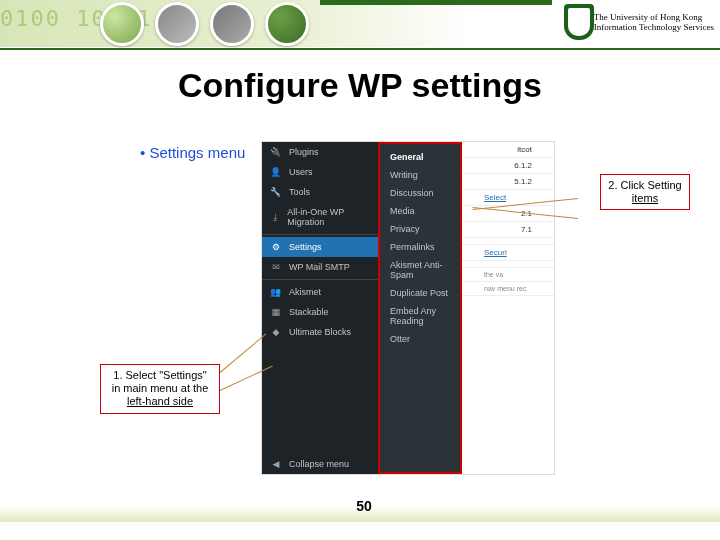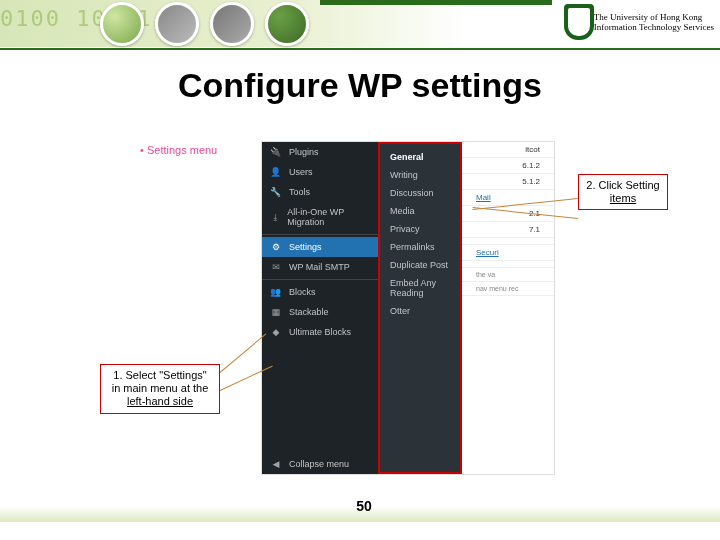--- a/index.html
+++ b/index.html
@@ -51,21 +51,21 @@
   .title {
     text-align: center;
     font-size: 34px;
     font-weight: 700;
     color: #000;
     padding: 16px 8px 8px;
   }
 
   .bullet {
     position: absolute; left: 140px; top: 94px;
-    font-size: 11px; color: #ec4899;
+    font-size: 15px; color: #1d4ed8;
   }
   .bullet::before { content: "• "; }
 
   
   .wp {
     position: absolute; left: 262px; top: 92px; width: 292px; height: 332px;
     background: #f0f0f1;
     display: flex; font-size: 9px;
     box-shadow: 0 0 0 1px #ddd;
     overflow: hidden;
@@ -83,38 +83,38 @@
 
   .wp-sub {
     width: 84px; background: #2c3338; color: #c3c4c7;
     display: flex; flex-direction: column; padding: 4px 0;
     border: 2px solid #c00; position: relative;
   }
   .wp-sub .si { padding: 4px 10px; font-size: 9px; }
   .wp-sub .si.bold { color:#fff; font-weight:600; }
 
   .wp-right { flex: 1; background: #fff; color:#333; position:relative; font-size:8px; }
-  .wp-right .row { border-bottom:1px solid #eee; padding:3px 14px; display:flex; justify-content:space-between; align-items:flex-end;}
+  .wp-right .row { border-bottom:1px solid #eee; padding:3px 22px; display:flex; justify-content:space-between; align-items:flex-end;}
   .wp-right .link { color:#2271b1; text-decoration: underline; }
   .wp-right .grey { color:#888; font-size:7px; }
 
   
   .callout {
     position: absolute;
     border: 1px solid #c00;
     background: #fff;
     font-size: 11px;
     text-align: center;
     padding: 4px 6px;
     line-height: 1.2;
   }
   .callout2 .u, .callout1 .u { text-decoration: underline; }
 
   .callout1 { left: 100px; top: 314px; width: 120px; }
-  .callout2 { left: 578px; top: 124px; width: 90px; }
+  .callout2 { left: 600px; top: 124px; width: 90px; }
 
   
   .arrow {
     position: absolute; height: 0;
     border-top: 1px solid #c4863a;
   }
   .arrA1 { left: 220px; top: 322px; width: 60px; transform: rotate(-40deg); transform-origin: left center; }
   .arrA2 { left: 220px; top: 340px; width: 58px; transform: rotate(-25deg); transform-origin: left center; }
   .arrB1 { left: 472px; top: 148px; width: 106px; transform: rotate(-6deg); transform-origin: right center; }
   .arrB2 { left: 472px; top: 168px; width: 106px; transform: rotate(6deg); transform-origin: right center; }
@@ -178,21 +178,21 @@
           <span class="ico">⚙</span>
           <span>Settings</span>
         </div>
         <div class="mi">
           <span class="ico">✉</span>
           <span>WP Mail SMTP</span>
         </div>
         <div class="grp-line"></div>
         <div class="mi">
           <span class="ico">👥</span>
-          <span>Blocks</span>
+          <span>Akismet</span>
         </div>
         <div class="mi">
           <span class="ico">▦</span>
           <span>Stackable</span>
         </div>
         <div class="mi">
           <span class="ico">◆</span>
           <span>Ultimate Blocks</span>
         </div>
         <div class="mi collapse">
@@ -200,39 +200,40 @@
           <span>Collapse menu</span>
         </div>
       </div>
     <div class="wp-sub" id="wp-sub">
         <div class="si bold">General</div>
         <div class="si">Writing</div>
         <div class="si">Discussion</div>
         <div class="si">Media</div>
         <div class="si">Privacy</div>
         <div class="si">Permalinks</div>
+        <div class="si">Akismet Anti-Spam</div>
         <div class="si">Duplicate Post</div>
         <div class="si">Embed Any Reading</div>
         <div class="si">Otter</div>
       </div>
     <div class="wp-right" id="wp-right">
         <div class="row">
           <span class="grey"></span>
           <span>itcot</span>
         </div>
         <div class="row">
           <span class="grey"></span>
           <span>6.1.2</span>
         </div>
         <div class="row">
           <span class="grey"></span>
           <span>5.1.2</span>
         </div>
         <div class="row">
-          <span class="link">Mail</span>
+          <span class="link">Select</span>
           <span></span>
         </div>
         <div class="row">
           <span class="grey"></span>
           <span>2.1</span>
         </div>
         <div class="row">
           <span class="grey"></span>
           <span>7.1</span>
         </div>

